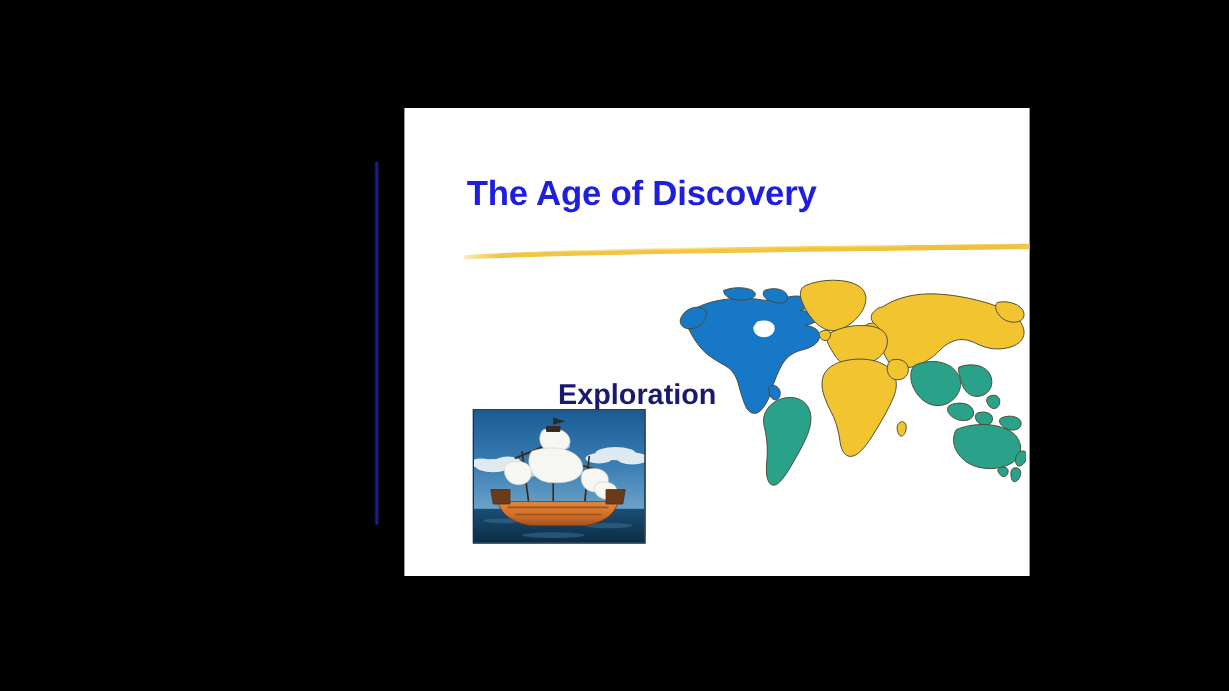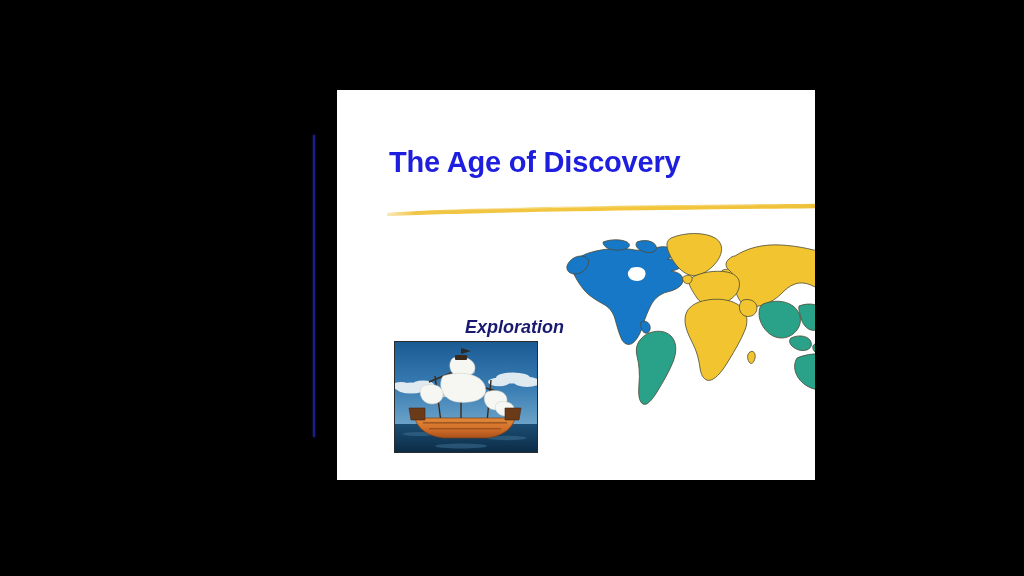--- a/index.html
+++ b/index.html
@@ -31,21 +31,21 @@
     height: 302px;
     background: #1d1d8c;
     box-shadow: 0 0 2px #25259e;
   }
 
   
   #slide {
     position: absolute;
     left: 337px;
     top: 90px;
-    width: 478px;
+    width: 521px;
     height: 390px;
     background: #ffffff;
     overflow: hidden;
   }
 
   #slide-title {
     position: absolute;
     left: 52px;
     top: 58px;
     width: 450px;
@@ -64,26 +64,25 @@
     top: 108px;
     width: 474px;
     height: 22px;
   }
   #swoosh-wrap svg { display: block; }
 
   #subtitle {
     position: absolute;
     left: 128px;
     top: 228px;
-    font-size: 18px;
+    font-size: 24px;
     font-weight: bold;
     color: #191970;
     white-space: nowrap;
     line-height: 1;
-    font-style: italic;
   }
 
   
   #ship-photo {
     position: absolute;
     left: 57px;
     top: 251px;
     width: 144px;
     height: 112px;
     border: 1px solid #2b2b2b;

